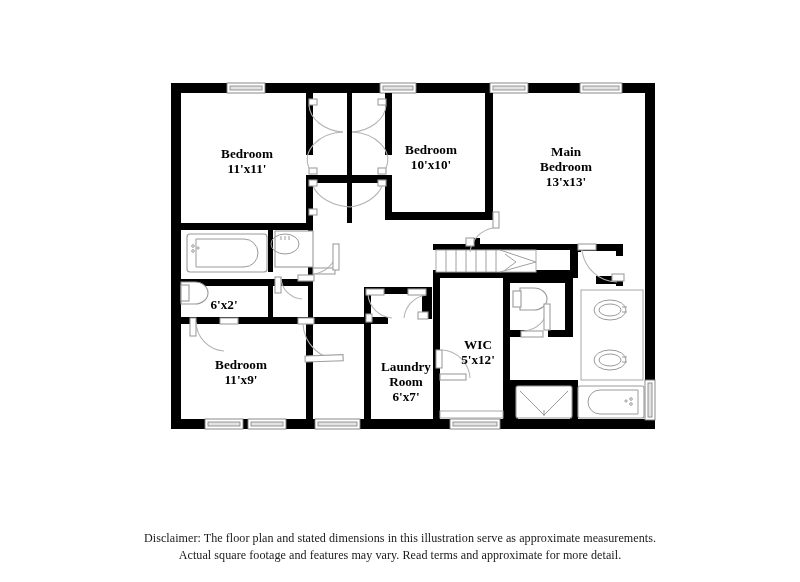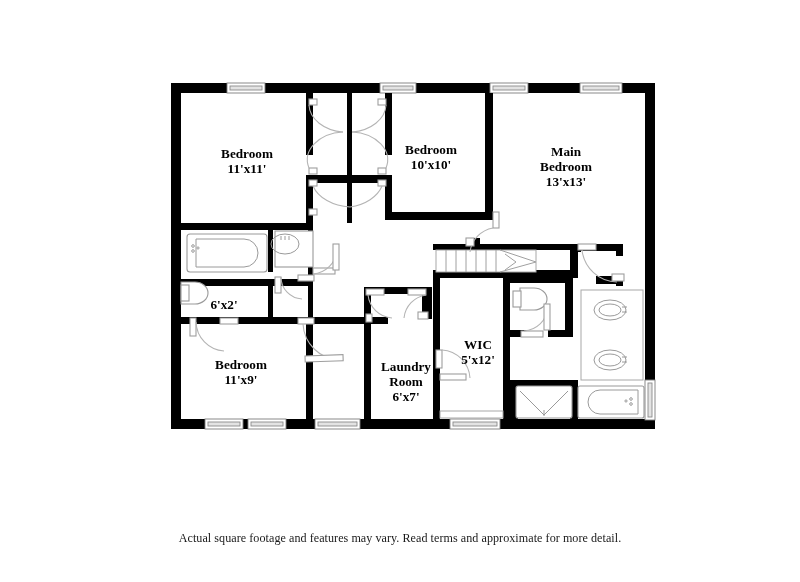--- a/index.html
+++ b/index.html
@@ -382,15 +382,16 @@
       <g>
         <text class="room-label" x="478" y="337">WIC</text>
         <text class="room-label" x="478" y="352">5'x12'</text>
       </g>
 
     </g>
 
   </svg>
 
   <div class="disclaimer">
+    <span class="line">Disclaimer: The floor plan and stated dimensions in this illustration serve as approximate measurements.</span>
     <span class="line">Actual square footage and features may vary. Read terms and approximate for more detail.</span>
   </div>
 </div>
 
 </body></html>

